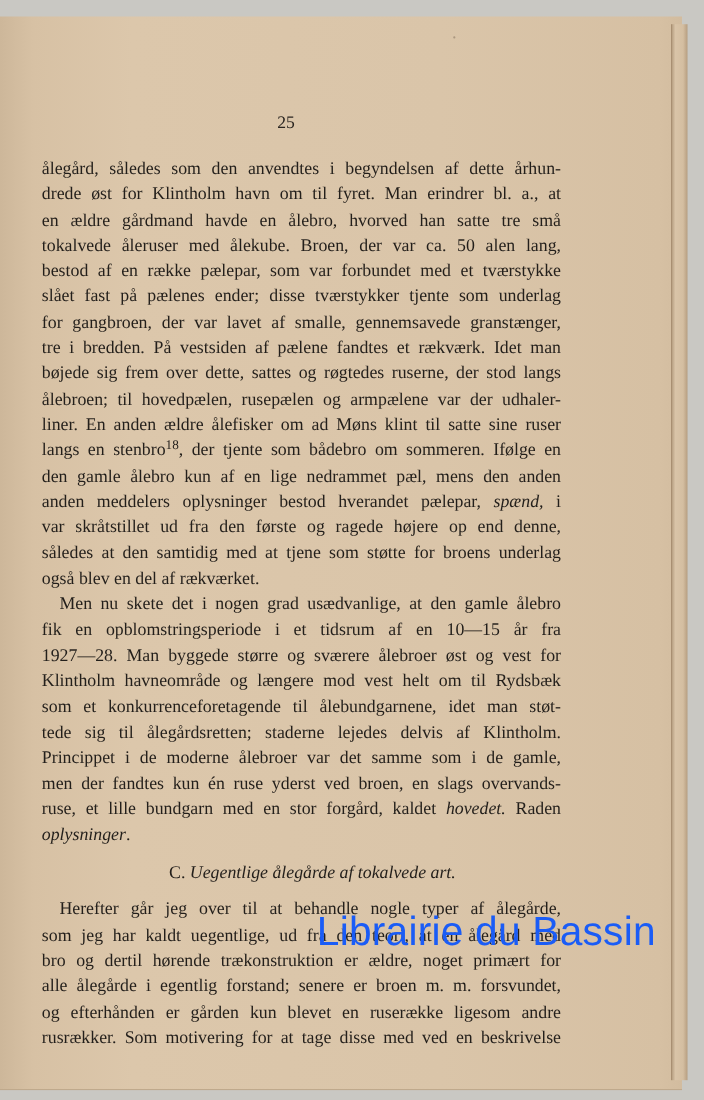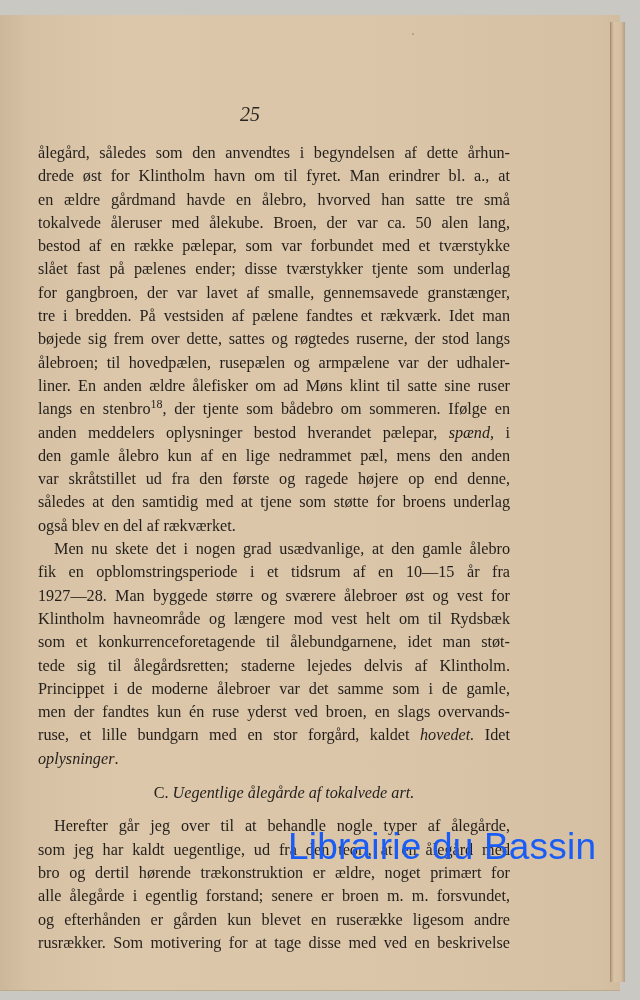--- a/index.html
+++ b/index.html
@@ -30,24 +30,24 @@
     width: 14px;
     height: 960px;
     background: linear-gradient(90deg, #b9a184 0px, #d9c4a8 3px, #d4bea1 10px, #b69e80 14px);
     border-left: 1px solid #a88f72;
   }
   .page-number {
     position: absolute;
     top: 88px;
     left: 240px;
     width: 40px;
+    text-align: center;
     font-family: "Liberation Serif", serif;
-    font-size: 20px;
+    font-size: 16px;
     color: #2a2520;
-    font-style: italic;
   }
   .text-block {
     position: absolute;
     left: 38px;
     top: 127px;
     width: 472px;
     font-family: "Liberation Serif", serif;
     font-size: 16.2px;
     line-height: 23.3px;
     color: #231f1b;
@@ -118,37 +118,37 @@
       <span class="line">en ældre gårdmand havde en ålebro, hvorved han satte tre små</span>
       <span class="line">tokalvede åleruser med ålekube. Broen, der var ca. 50 alen lang,</span>
       <span class="line">bestod af en række pælepar, som var forbundet med et tværstykke</span>
       <span class="line">slået fast på pælenes ender; disse tværstykker tjente som underlag</span>
       <span class="line">for gangbroen, der var lavet af smalle, gennemsavede granstænger,</span>
       <span class="line">tre i bredden. På vestsiden af pælene fandtes et rækværk. Idet man</span>
       <span class="line">bøjede sig frem over dette, sattes og røgtedes ruserne, der stod langs</span>
       <span class="line">ålebroen; til hovedpælen, rusepælen og armpælene var der udhaler-</span>
       <span class="line">liner. En anden ældre ålefisker om ad Møns klint til satte sine ruser</span>
       <span class="line"><span>langs en stenbro</span><sup>18</sup><span>, der tjente som bådebro om sommeren. Ifølge en</span></span>
+      <span class="line">den gamle ålebro kun af en lige nedrammet pæl, mens den anden</span>
       <span class="line"><span>anden meddelers oplysninger bestod hverandet pælepar, </span><span class="it">spænd,</span><span> i</span></span>
-      <span class="line">den gamle ålebro kun af en lige nedrammet pæl, mens den anden</span>
       <span class="line">var skråtstillet ud fra den første og ragede højere op end denne,</span>
       <span class="line">således at den samtidig med at tjene som støtte for broens underlag</span>
       <span class="line last">også blev en del af rækværket.</span>
     </div>
 
     <div>
       <span class="line indent">Men nu skete det i nogen grad usædvanlige, at den gamle ålebro</span>
       <span class="line">fik en opblomstringsperiode i et tidsrum af en 10—15 år fra</span>
       <span class="line">1927—28. Man byggede større og sværere ålebroer øst og vest for</span>
       <span class="line">Klintholm havneområde og længere mod vest helt om til Rydsbæk</span>
       <span class="line">som et konkurrenceforetagende til ålebundgarnene, idet man støt-</span>
       <span class="line">tede sig til ålegårdsretten; staderne lejedes delvis af Klintholm.</span>
       <span class="line">Princippet i de moderne ålebroer var det samme som i de gamle,</span>
       <span class="line">men der fandtes kun én ruse yderst ved broen, en slags overvands-</span>
-      <span class="line"><span>ruse, et lille bundgarn med en stor forgård, kaldet </span><span class="it">hovedet.</span><span> Idet</span></span>
+      <span class="line"><span>ruse, et lille bundgarn med en stor forgård, kaldet </span><span class="it">hovedet.</span><span> Raden</span></span>
       <span class="line last"><span class="it">oplysninger</span><span>.</span></span>
     </div>
 
     <div class="heading">
       <span>C.</span>
       <span class="it">Uegentlige ålegårde af tokalvede art.</span>
     </div>
 
     <div>
       <span class="line indent">Herefter går jeg over til at behandle nogle typer af ålegårde,</span>

